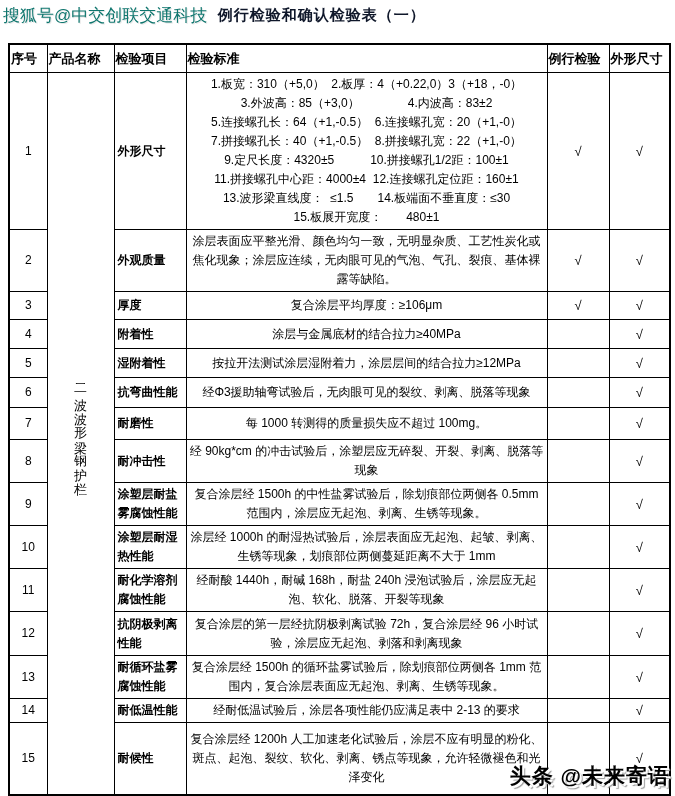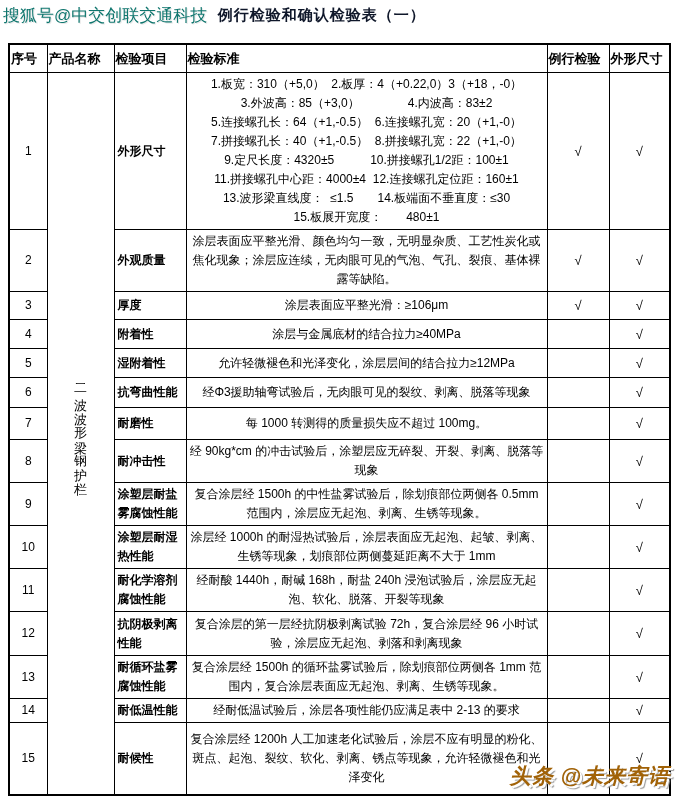--- a/index.html
+++ b/index.html
@@ -48,24 +48,23 @@
   tbody tr:nth-child(9){height:42px;}
   tbody tr:nth-child(10){height:42px;margin-top:17px;}
   tbody tr:nth-child(11){height:41px;padding-left:34px;}
   tbody tr:nth-child(12){height:44px;margin-top:37px;}
   tbody tr:nth-child(13){height:43px;}
   tbody tr:nth-child(14){height:17px;}
   tbody tr:nth-child(15){height:72px;}
   
   .wm-bottom{
     position:absolute;right:5px;bottom:6px;
-    font-size:21px;font-weight:bold;color:#a16207;
+    font-size:21px;font-weight:bold;color:#000000;
     text-shadow:2px 2px 0 #fff,3px 3px 1px #999;
     letter-spacing:1px;
-    font-style:italic;
   }
 </style>
 </head>
 <body>
 
 <div class="titlebar">
   <span class="wm-top">搜狐号@中交创联交通科技</span>
   <span class="doc-title">例行检验和确认检验表（一）</span>
 </div>
 
@@ -107,35 +106,35 @@
       <tr>
     <td class="c-idx">2</td>
     <td class="c-item">外观质量</td>
     <td class="c-std">涂层表面应平整光滑、颜色均匀一致，无明显杂质、工艺性炭化或焦化现象；涂层应连续，无肉眼可见的气泡、气孔、裂痕、基体裸露等缺陷。</td>
     <td class="c-chk">√</td>
     <td class="c-chk">√</td>
   </tr>
       <tr>
     <td class="c-idx">3</td>
     <td class="c-item">厚度</td>
-    <td class="c-std">涂层表面应平整光滑：≥106μm</td>
+    <td class="c-std">复合涂层平均厚度：≥106μm</td>
     <td class="c-chk">√</td>
     <td class="c-chk">√</td>
   </tr>
       <tr>
     <td class="c-idx">4</td>
     <td class="c-item">附着性</td>
     <td class="c-std">涂层与金属底材的结合拉力≥40MPa</td>
     <td class="c-chk"></td>
     <td class="c-chk">√</td>
   </tr>
       <tr>
     <td class="c-idx">5</td>
     <td class="c-item">湿附着性</td>
-    <td class="c-std">允许轻微褪色和光泽变化，涂层层间的结合拉力≥12MPa</td>
+    <td class="c-std">按拉开法测试涂层湿附着力，涂层层间的结合拉力≥12MPa</td>
     <td class="c-chk"></td>
     <td class="c-chk">√</td>
   </tr>
       <tr>
     <td class="c-idx">6</td>
     <td class="c-item">抗弯曲性能</td>
     <td class="c-std">经Φ3援助轴弯试验后，无肉眼可见的裂纹、剥离、脱落等现象</td>
     <td class="c-chk"></td>
     <td class="c-chk">√</td>
   </tr>

